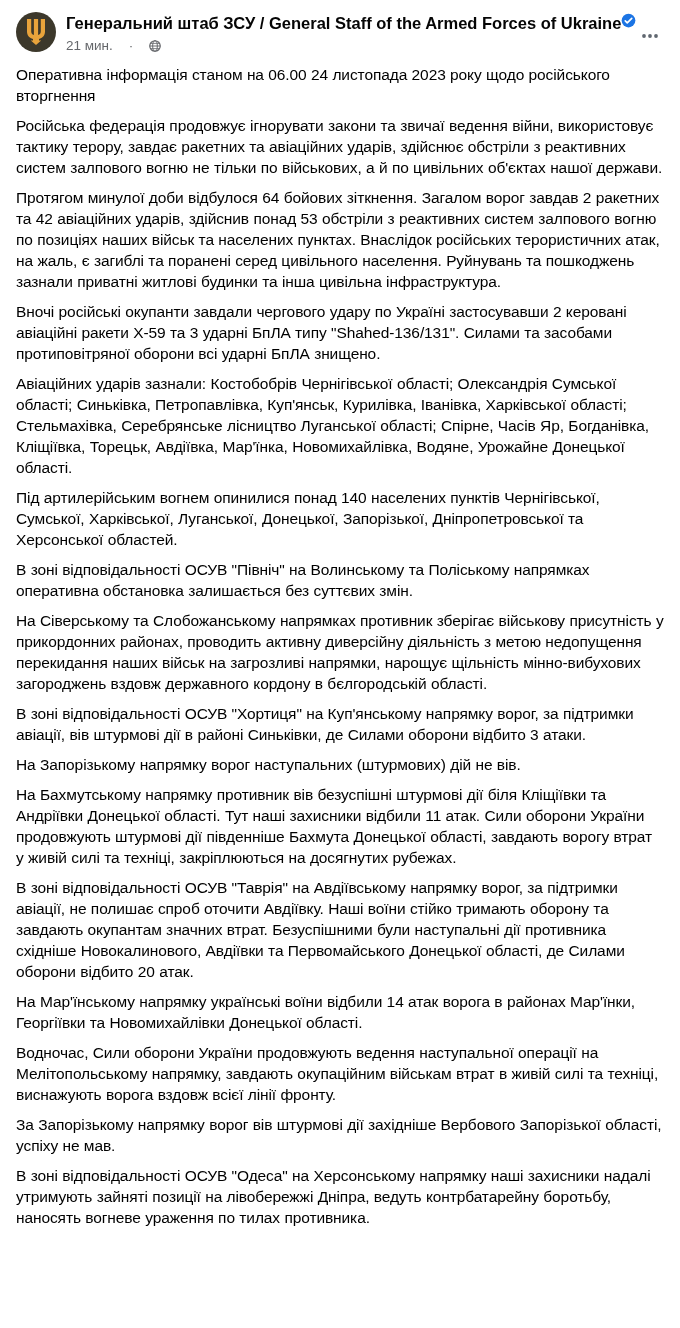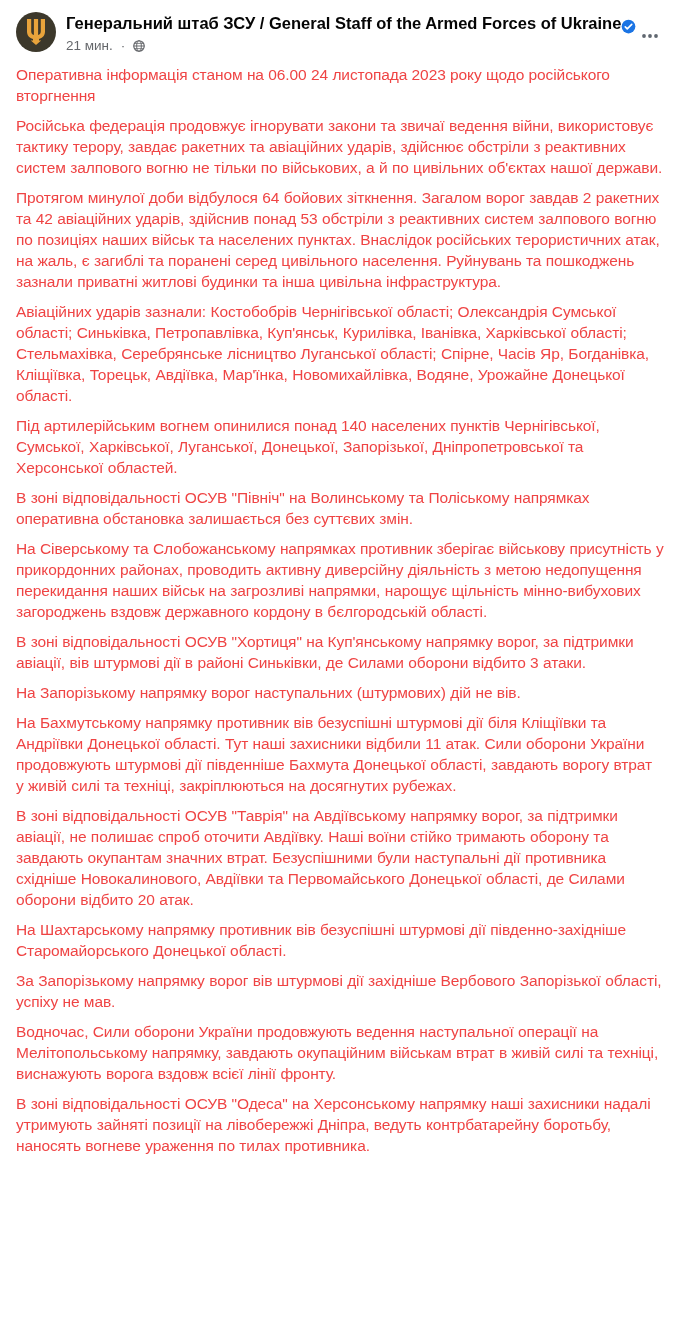--- a/index.html
+++ b/index.html
@@ -33,38 +33,38 @@
     display: flex;
     align-items: center;
     justify-content: center;
     cursor: pointer;
     overflow: hidden;
   }
   .avatar svg { width: 22px; height: 28px; display: block; }
   .header-text { flex: 1 1 auto; min-width: 0; padding-top: 1px; }
   .title-row {
     display: flex;
-    align-items: flex-end;
+    align-items: flex-start;
     gap: 0;
     flex-wrap: nowrap;
   }
   .page-name {
     font-weight: 700;
     font-size: 16.5px;
     line-height: 21px;
     color: #050505;
     cursor: pointer;
     white-space: nowrap;
   }
   .verified-badge { display: inline-flex; flex: 0 0 auto; }
   .verified-badge svg { width: 15px; height: 15px; display: block; }
   .meta-row {
     display: flex;
     align-items: center;
-    gap: 8px;
+    gap: 16px;
     margin-top: 3px;
     color: #65676b;
     font-size: 13.5px;
     line-height: 17px;
   }
   .meta-timestamp { cursor: pointer; }
   .meta-sep { color: #65676b; }
   .globe-wrap { display: inline-flex; }
   .globe-wrap svg { width: 12px; height: 12px; display: block; }
   .more-btn {
@@ -83,21 +83,21 @@
   }
   .more-btn svg { width: 20px; height: 20px; display: block; }
   
   .post-content {
     padding: 6px 16px 14px 16px;
   }
   .post-content p {
     margin: 0 0 9px 0;
     font-size: 15.5px;
     line-height: 21px;
-    color: #ef4444;
+    color: #000000;
     letter-spacing: -0.1px;
     word-spacing: 0.2px;
   }
   .post-content p:last-child { margin-bottom: 0; }
 </style>
 </head>
 <body>
 
 <div class="post-card">
 
@@ -145,28 +145,29 @@
         </svg>
       </span>
     </button>
 
   </div>
 
   <div class="post-content">
     <p>Оперативна інформація станом на 06.00 24 листопада 2023 року щодо російського вторгнення</p>
     <p>Російська федерація продовжує ігнорувати закони та звичаї ведення війни, використовує тактику терору, завдає ракетних та авіаційних ударів, здійснює обстріли з реактивних систем залпового вогню не тільки по військових, а й по цивільних об'єктах нашої держави.</p>
     <p>Протягом минулої доби відбулося 64 бойових зіткнення. Загалом ворог завдав 2 ракетних та 42 авіаційних ударів, здійснив понад 53 обстріли з реактивних систем залпового вогню по позиціях наших військ та населених пунктах. Внаслідок російських терористичних атак, на жаль, є загиблі та поранені серед цивільного населення. Руйнувань та пошкоджень зазнали приватні житлові будинки та інша цивільна інфраструктура.</p>
+    <p>Вночі російські окупанти завдали чергового удару по Україні застосувавши 2 керовані авіаційні ракети Х-59 та 3 ударні БпЛА типу "Shahed-136/131". Силами та засобами протиповітряної оборони всі ударні БпЛА знищено.</p>
     <p>Авіаційних ударів зазнали: Костобобрів Чернігівської області; Олександрія Сумської області; Синьківка, Петропавлівка, Куп'янськ, Курилівка, Іванівка, Харківської області; Стельмахівка, Серебрянське лісництво Луганської області; Спірне, Часів Яр, Богданівка, Кліщіївка, Торецьк, Авдіївка, Мар'їнка, Новомихайлівка, Водяне, Урожайне Донецької області.</p>
     <p>Під артилерійським вогнем опинилися понад 140 населених пунктів Чернігівської, Сумської, Харківської, Луганської, Донецької, Запорізької, Дніпропетровської та Херсонської областей.</p>
     <p>В зоні відповідальності ОСУВ "Північ" на Волинському та Поліському напрямках оперативна обстановка залишається без суттєвих змін.</p>
     <p>На Сіверському та Слобожанському напрямках противник зберігає військову присутність у прикордонних районах, проводить активну диверсійну діяльність з метою недопущення перекидання наших військ на загрозливі напрямки, нарощує щільність мінно-вибухових загороджень  вздовж державного кордону в бєлгородській області.</p>
     <p>В зоні відповідальності ОСУВ "Хортиця" на Куп'янському напрямку ворог, за підтримки авіації, вів штурмові дії в районі Синьківки, де Силами оборони відбито 3 атаки.</p>
     <p>На Запорізькому напрямку ворог наступальних (штурмових) дій не вів.</p>
     <p>На Бахмутському напрямку противник вів безуспішні штурмові дії біля Кліщіївки та Андріївки Донецької області. Тут наші захисники відбили 11 атак.  Сили оборони України продовжують штурмові дії південніше Бахмута Донецької області, завдають ворогу втрат у живій силі та техніці, закріплюються на досягнутих рубежах.</p>
     <p>В зоні відповідальності ОСУВ "Таврія" на Авдіївському напрямку ворог, за підтримки авіації, не полишає спроб оточити Авдіївку. Наші воїни стійко тримають оборону та завдають окупантам значних втрат. Безуспішними були наступальні дії противника східніше Новокалинового, Авдіївки та Первомайського Донецької області, де Силами оборони відбито 20 атак.</p>
-    <p>На Шахтарському напрямку противник вів безуспішні штурмові дії південно-західніше Старомайорського Донецької області.</p>
+    <p>На Мар'їнському напрямку українські воїни відбили 14 атак ворога в районах Мар'їнки, Георгіївки та Новомихайлівки Донецької області.</p>
+    <p>Водночас, Сили оборони України продовжують ведення наступальної операції на Мелітопольському напрямку, завдають окупаційним військам втрат в живій силі та техніці, виснажують ворога вздовж всієї лінії фронту.</p>
     <p>За Запорізькому напрямку ворог вів штурмові дії західніше Вербового Запорізької області, успіху не мав.</p>
-    <p>Водночас, Сили оборони України продовжують ведення наступальної операції на Мелітопольському напрямку, завдають окупаційним військам втрат в живій силі та техніці, виснажують ворога вздовж всієї лінії фронту.</p>
     <p>В зоні відповідальності ОСУВ "Одеса" на Херсонському напрямку наші захисники надалі утримують зайняті позиції на лівобережжі Дніпра, ведуть контрбатарейну боротьбу, наносять вогневе ураження по тилах противника.</p>
 
   </div>
 
 </div>
 
 </body></html>

